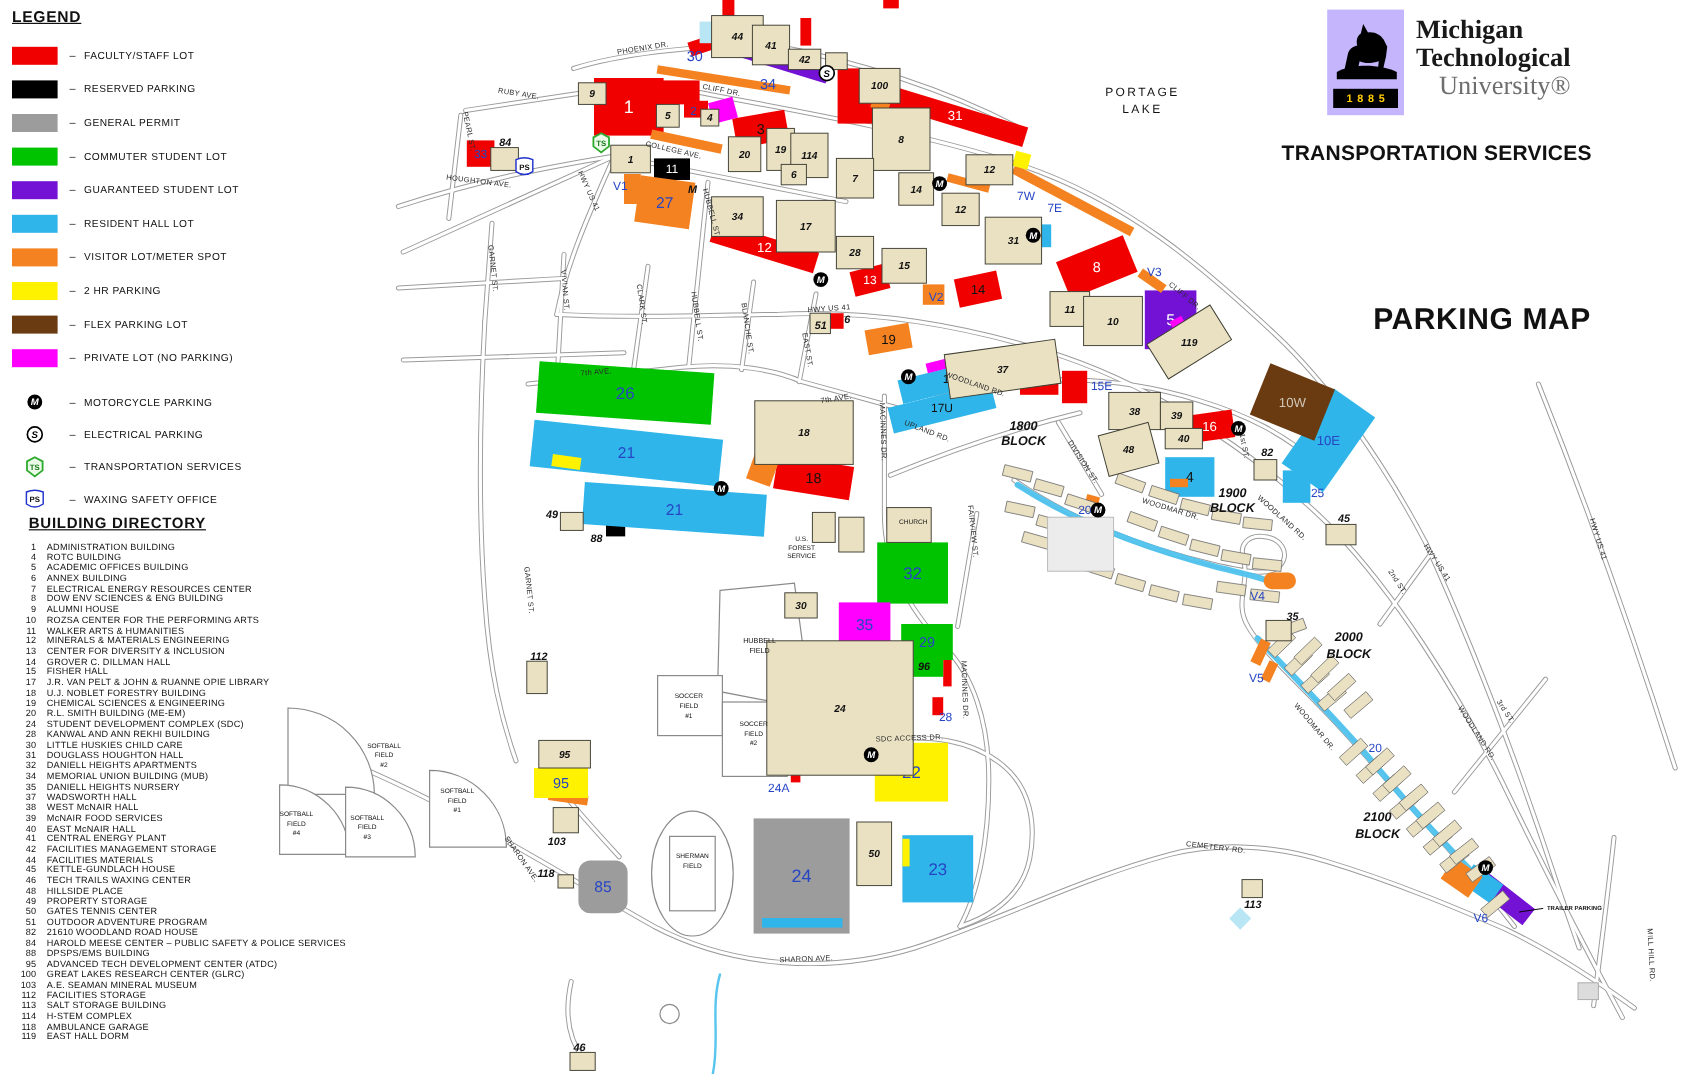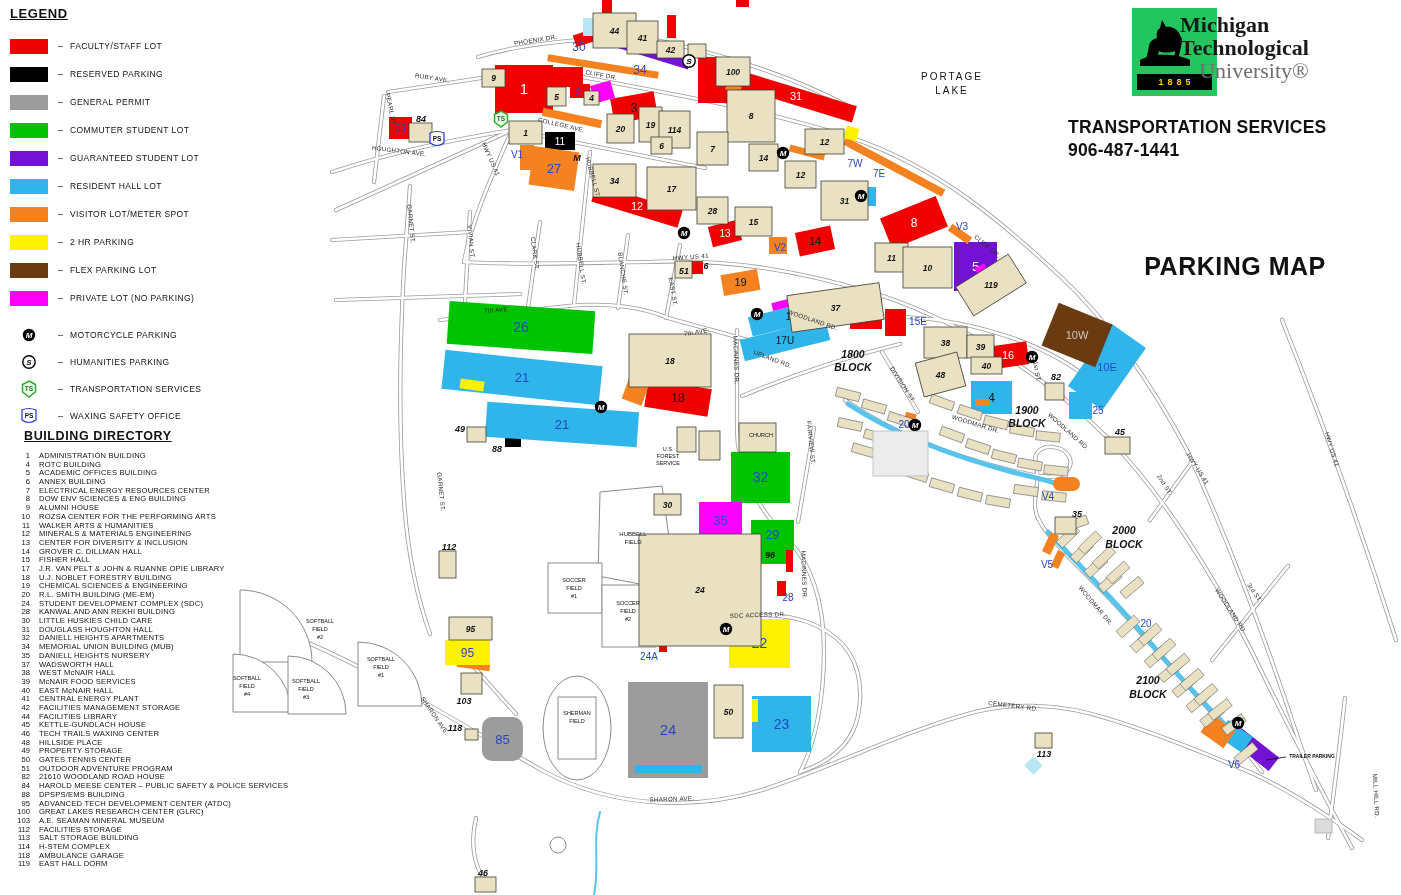--- a/index.html
+++ b/index.html
@@ -17,21 +17,21 @@
   .lg-badges{margin-top:9px;}
   .lg-brow{display:flex;align-items:center;height:27px;}
   .lg-bicon{width:38px;flex:0 0 38px;display:flex;justify-content:center;}
   
   .directory{left:8px;top:429px;width:310px;}
   .dir-title{font-size:12.5px;font-weight:bold;text-decoration:underline;letter-spacing:.6px;margin-bottom:9px;padding-left:16px;}
   .dir-row{display:flex;font-size:7.6px;line-height:8.68px;}
   .dir-num{width:22px;text-align:right;margin-right:9px;flex:0 0 22px;}
   .dir-name{letter-spacing:.2px;white-space:nowrap;}
   
-  .logo{left:1132px;top:8px;width:85px;height:88px;background:#22c55e;}
+  .logo{left:1106px;top:8px;width:64px;height:88px;background:#c4b5fd;}
   .logo svg{display:block;}
   .logo .band{position:absolute;left:5px;right:5px;bottom:6px;height:16px;background:#000;
               color:#ffcd00;font-size:9px;font-weight:bold;letter-spacing:4px;
               display:flex;align-items:center;justify-content:center;padding-left:4px;}
   .brand{left:1180px;top:13px;font-family:"Liberation Serif",serif;line-height:23px;}
   .brand .l1,.brand .l2{font-size:22px;font-weight:bold;color:#191919;}
   .brand .l3{font-size:22px;font-weight:normal;color:#6e6e6e;text-align:right;}
   .dept{left:1068px;top:116px;font-size:17.5px;font-weight:bold;line-height:23px;letter-spacing:.2px;}
   .map-title{left:1140px;top:252px;width:190px;text-align:center;font-size:25px;font-weight:bold;letter-spacing:.5px;}
 </style>
@@ -566,21 +566,21 @@
         <span class="lg-label">MOTORCYCLE PARKING</span>
       </div>
       <div class="lg-brow">
         <span class="lg-bicon">
           <svg width="22" height="22">
             <circle cx="11" cy="11" r="6.2" fill="#fff" stroke="#000" stroke-width="1.4"></circle>
             <text x="11" y="13.8" text-anchor="middle" font-size="8" fill="#000" font-weight="bold" font-family="&quot;Liberation Sans&quot;, sans-serif" font-style="italic">S</text>
           </svg>
         </span>
         <span class="dash">–</span>
-        <span class="lg-label">HUMANITIES PARKING</span>
+        <span class="lg-label">ELECTRICAL PARKING</span>
       </div>
       <div class="lg-brow">
         <span class="lg-bicon">
           <svg width="22" height="22">
             <path d="M11,3 L17.5,6.5 L17.5,14 L11,19 L4.5,14 L4.5,6.5 Z" fill="#eafbe8" stroke="#2daa2d" stroke-width="1.5"></path>
             <text x="11" y="13.4" text-anchor="middle" font-size="6.5" fill="#1c7a1c" font-weight="bold" font-family="&quot;Liberation Sans&quot;, sans-serif">TS</text>
           </svg>
         </span>
         <span class="dash">–</span>
         <span class="lg-label">TRANSPORTATION SERVICES</span>
@@ -716,21 +716,21 @@
       <div class="dir-row">
         <span class="dir-num">41</span>
         <span class="dir-name">CENTRAL ENERGY PLANT</span>
       </div>
       <div class="dir-row">
         <span class="dir-num">42</span>
         <span class="dir-name">FACILITIES MANAGEMENT STORAGE</span>
       </div>
       <div class="dir-row">
         <span class="dir-num">44</span>
-        <span class="dir-name">FACILITIES LIBRARY</span>
+        <span class="dir-name">FACILITIES MATERIALS</span>
       </div>
       <div class="dir-row">
         <span class="dir-num">45</span>
         <span class="dir-name">KETTLE-GUNDLACH HOUSE</span>
       </div>
       <div class="dir-row">
         <span class="dir-num">46</span>
         <span class="dir-name">TECH TRAILS WAXING CENTER</span>
       </div>
       <div class="dir-row">
@@ -805,16 +805,15 @@
 </div>
 
 <div class="panel brand">
   <div class="l1">Michigan</div>
   <div class="l2">Technological</div>
   <div class="l3">University®</div>
 </div>
 
 <div class="panel dept">
   <div>TRANSPORTATION SERVICES</div>
-  <div>906-487-1441</div>
 </div>
 
 <div class="panel map-title">PARKING MAP</div>
 
 </body></html>

